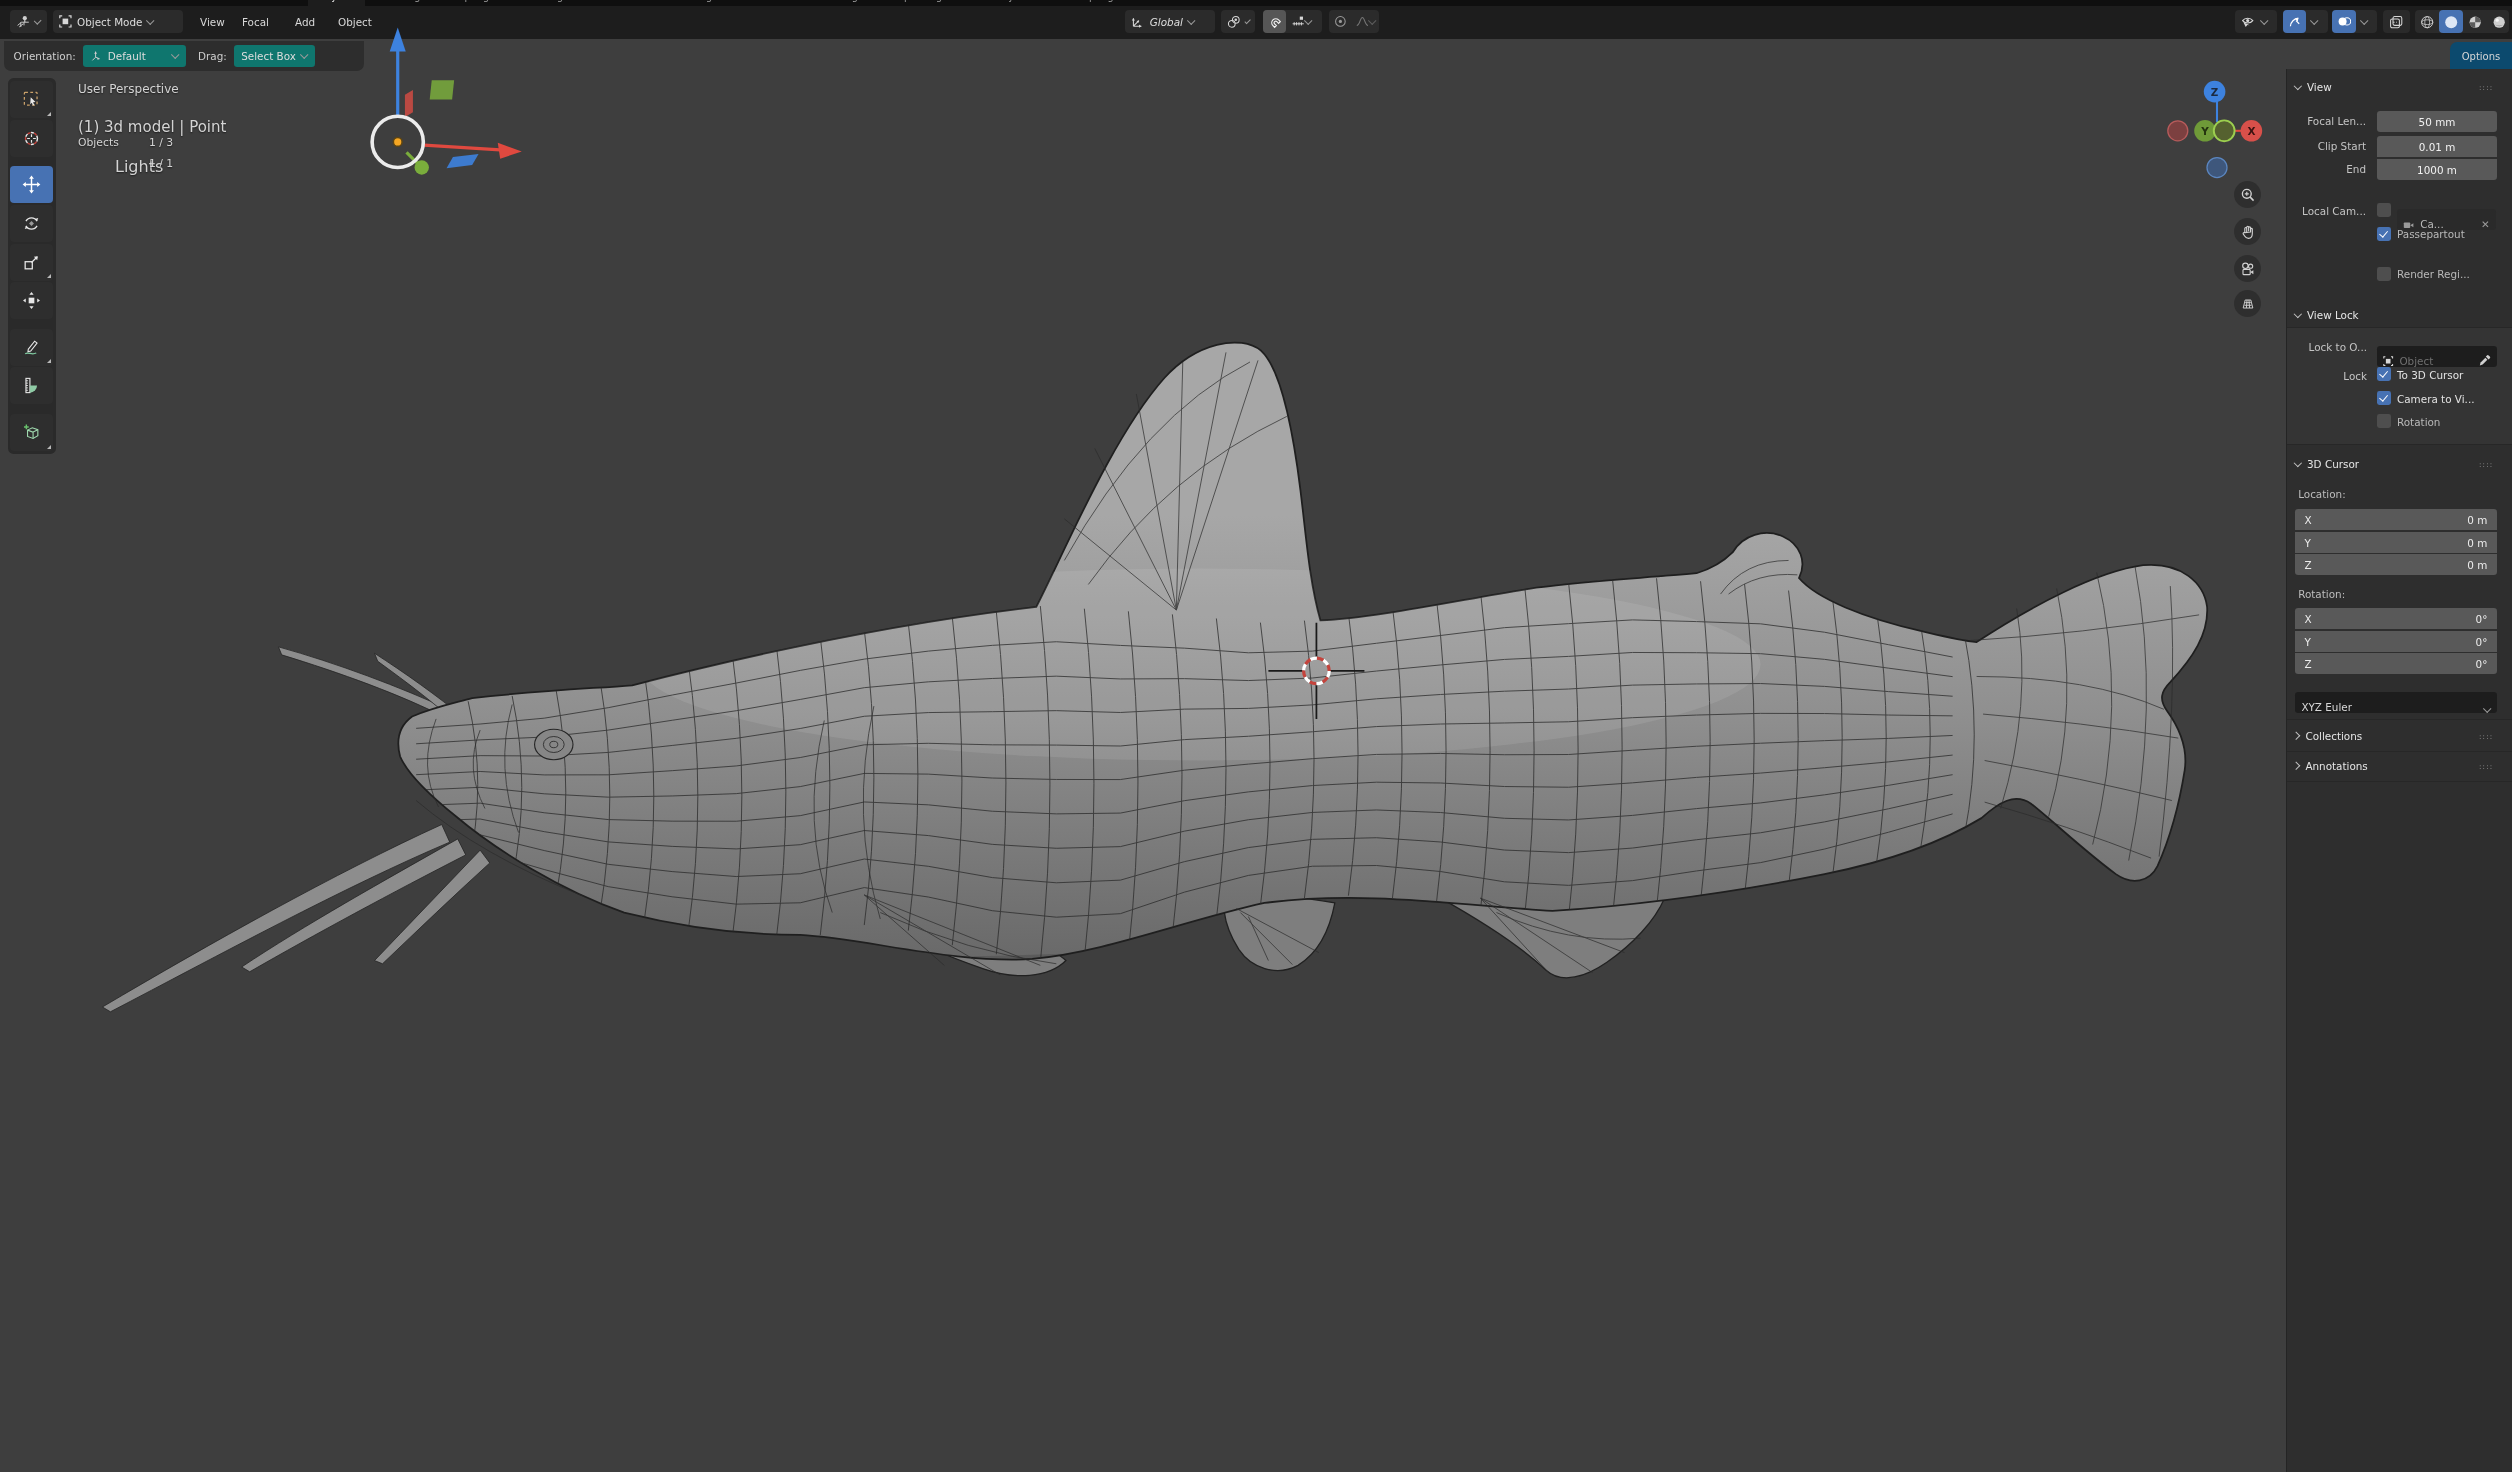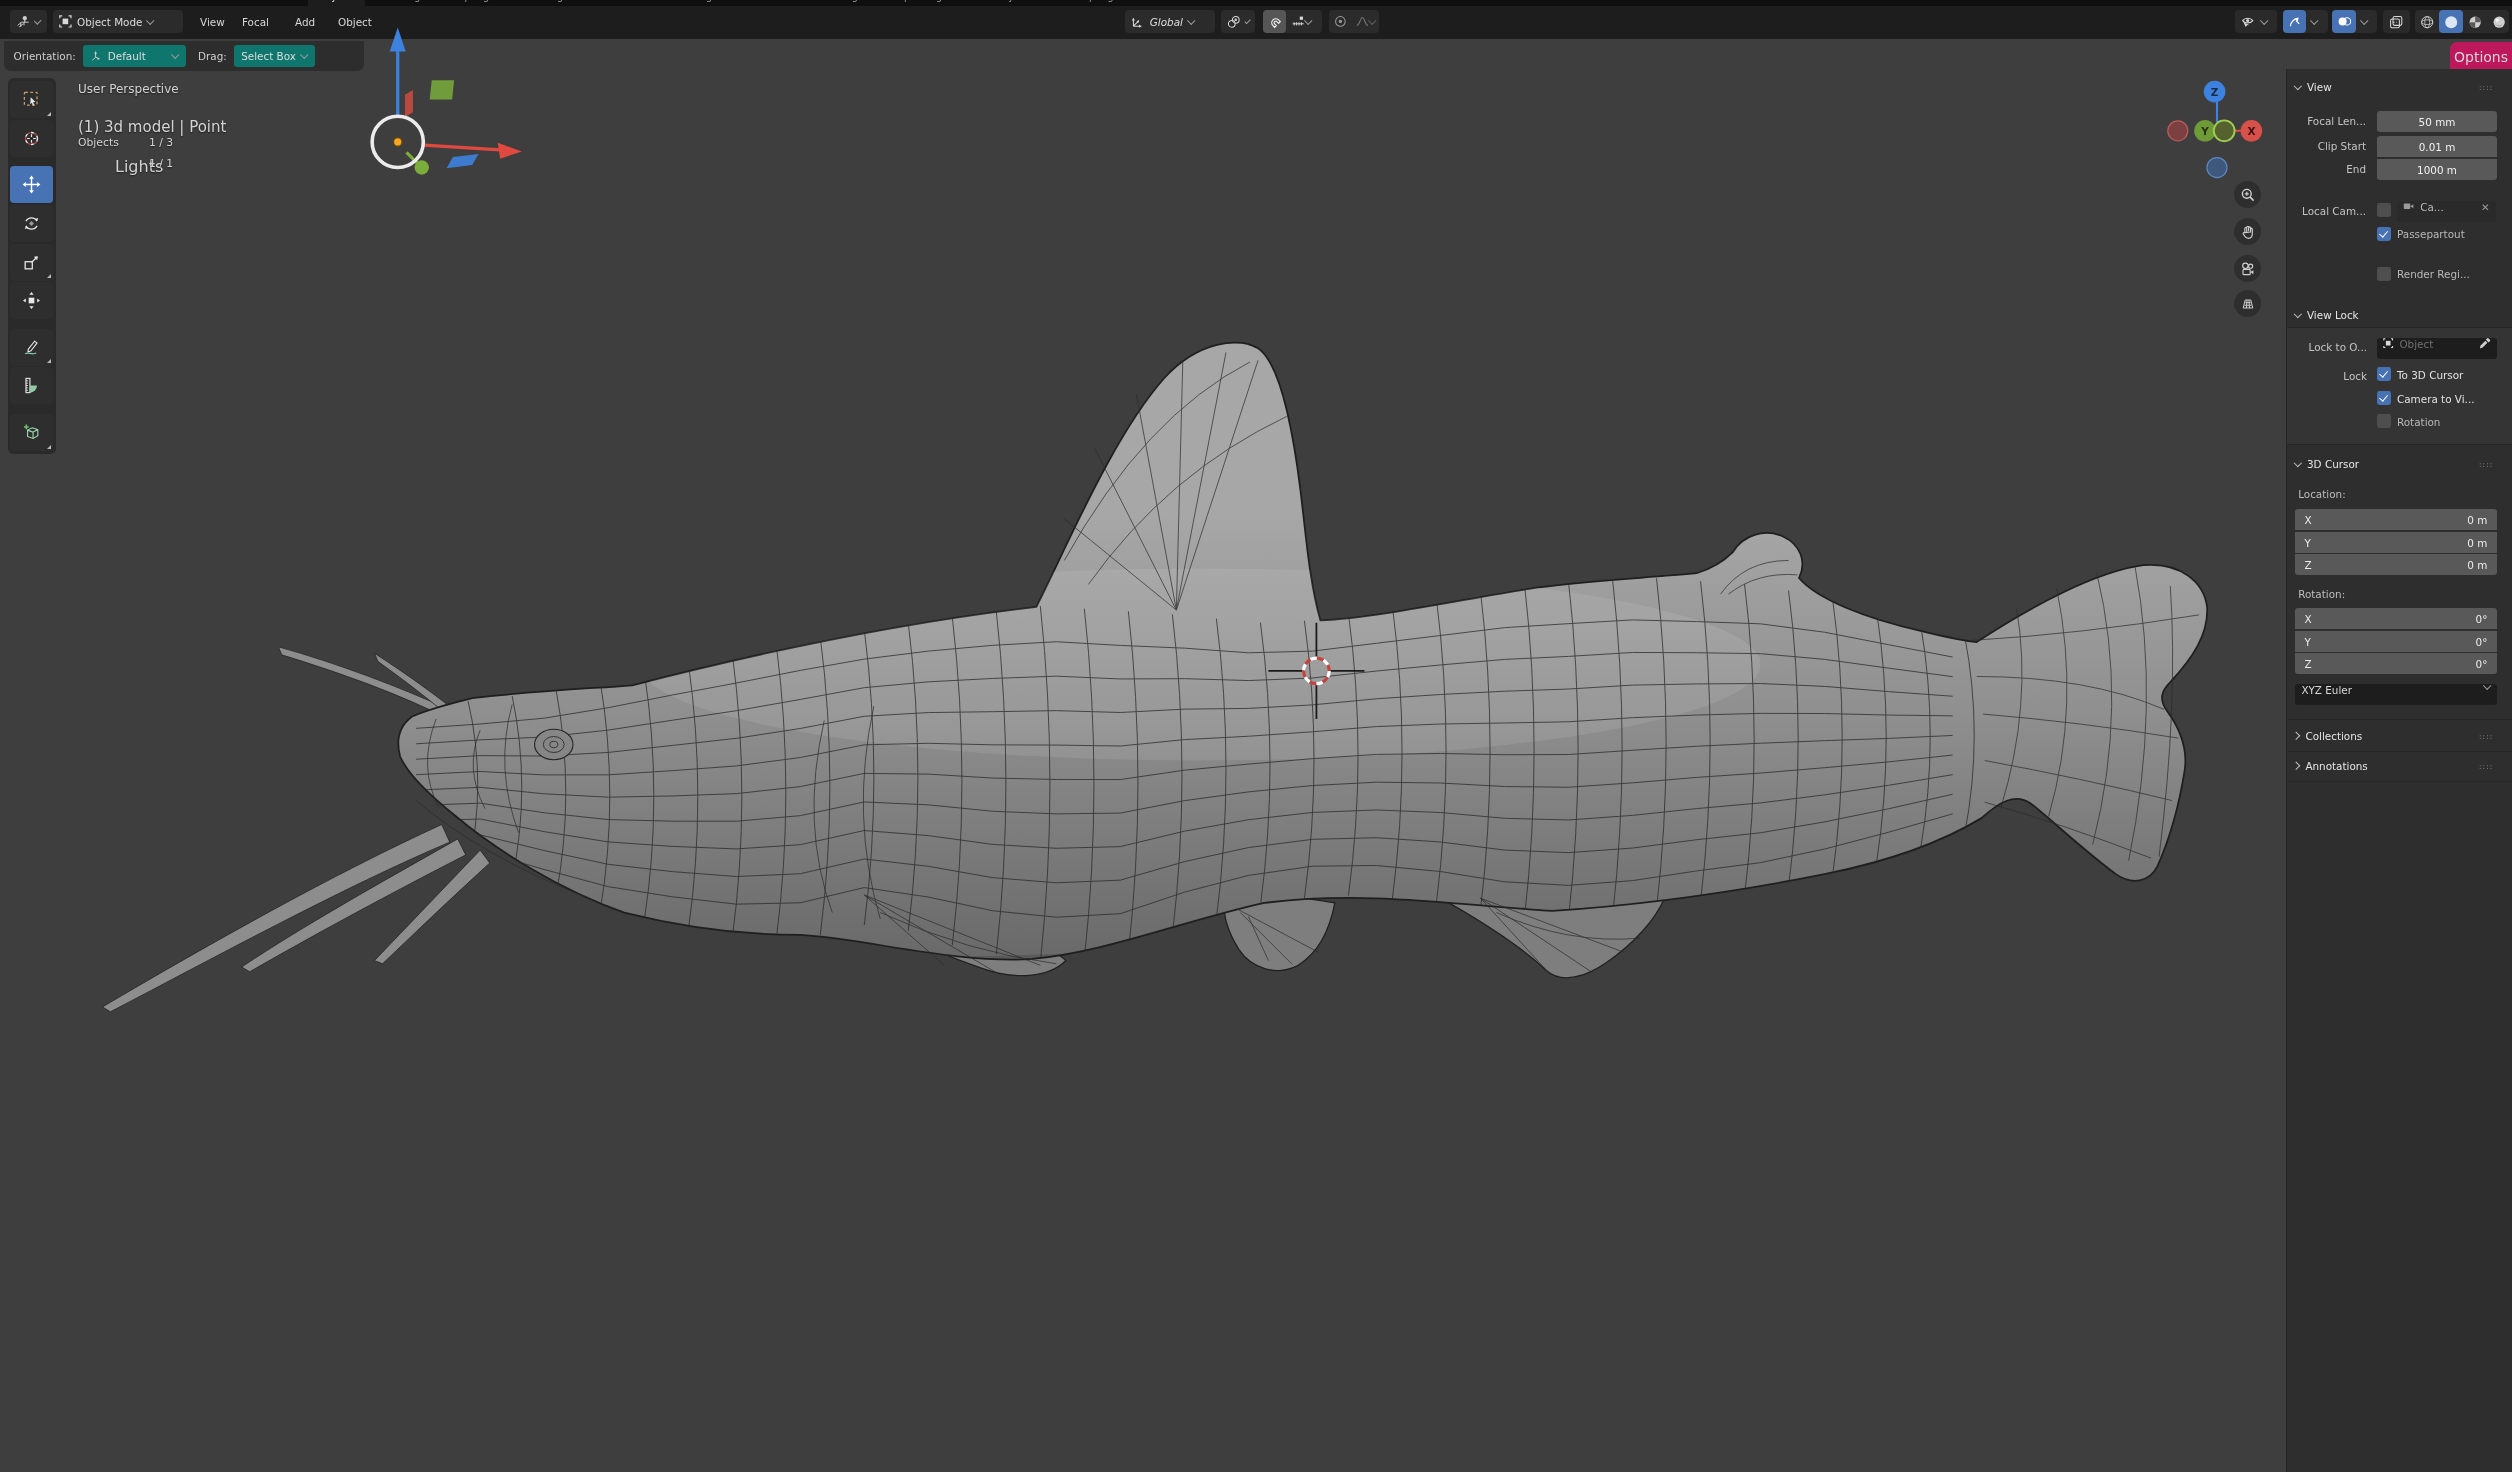--- a/index.html
+++ b/index.html
@@ -27,23 +27,23 @@
   .seg .on { background:#565656; border-radius:4px; }
   .seg .onblue { background:#4772b3; border-radius:4px; }
 
   
   #toolbarTop { left:4px; top:41px; width:360px; height:30px; background:#2d2d2d;
     border-radius:0 0 7.2px 7.2px; display:flex; align-items:center; padding:0 9.6px; gap:7.2px; }
   #toolbarTop .lbl { color:#cfcfcf; font-size:10.4px; }
   .dd { background:#0f766e; border-radius:3.2px; height:21.6px; display:flex; align-items:center;
     gap:5.6px; padding:0 7.2px; color:#dddddd; font-size:10.4px; }
 
-  #optionsTab { left:2450px; top:42px; width:62px; height:29px; background:#be185d;
+  #optionsTab { left:2450px; top:42px; width:62px; height:29px; background:#0c4a6e;
     border-radius:7.2px 0 0 0; display:flex; align-items:center; justify-content:center;
-    color:#d6d6d6; font-size:14px; }
+    color:#d6d6d6; font-size:10px; }
 
   
   #tools { left:8px; top:78px; width:48px; padding:3.2px 2.4px; background:rgba(40,40,40,.92);
     border-radius:5.6px; display:flex; flex-direction:column; gap:1.6px; }
   .tool { width:43px; height:37px; background:#2e2e2e; border-radius:4px;
     display:flex; align-items:center; justify-content:center; position:relative; }
   .tool.active { background:#4772b3; }
   .tool.gapafter { margin-bottom:8px; }
   .tool .corner { position:absolute; right:2.4px; bottom:2.4px; width:0; height:0;
     border-left:4px solid transparent; border-bottom:4px solid #b9b9b9; }
@@ -69,21 +69,21 @@
   .slidergrp-bot { border-radius:0 0 3.2px 3.2px; }
   .chk { position:absolute; width:14.4px; height:14.4px; border-radius:2.4px; background:#4e4e4e; }
   .chk.on { background:#4772b3; }
   .chk.on::after { content:""; position:absolute; left:4px; top:1.6px; width:4px; height:7.2px;
     border-right:1.6px solid #fff; border-bottom:1.6px solid #fff; transform:rotate(40deg); }
   .chklabel { position:absolute; color:#b9b9b9; }
   .fullslider { position:absolute; left:8px; width:202px; height:21px; background:#595959;
     display:flex; align-items:center; padding:0 9.6px; color:#ececec; }
   .fullslider .val { margin-left:auto; }
   .darkfield { position:absolute; background:#1d1d1d; border-radius:3.2px; height:21px;
-    display:flex; align-items:flex-start; padding:0 6.4px; gap:5.6px; color:#d8d8d8; }
+    display:flex; align-items:flex-end; padding:0 6.4px; gap:5.6px; color:#d8d8d8;margin-top:8px; }
   .sectionbox { position:absolute; left:0; width:226px; background:#343434;
     border-top:0.8px solid #272727; border-bottom:0.8px solid #272727; }
   .sep { position:absolute; left:0; width:226px; height:0.8px; background:#272727; }
 
   
   .navbtn { position:absolute; width:27px; height:27px; border-radius:13.6px;
     background:rgba(42,42,42,.8); display:flex; align-items:center; justify-content:center; }
 
   svg { display:block; }
 </style>

